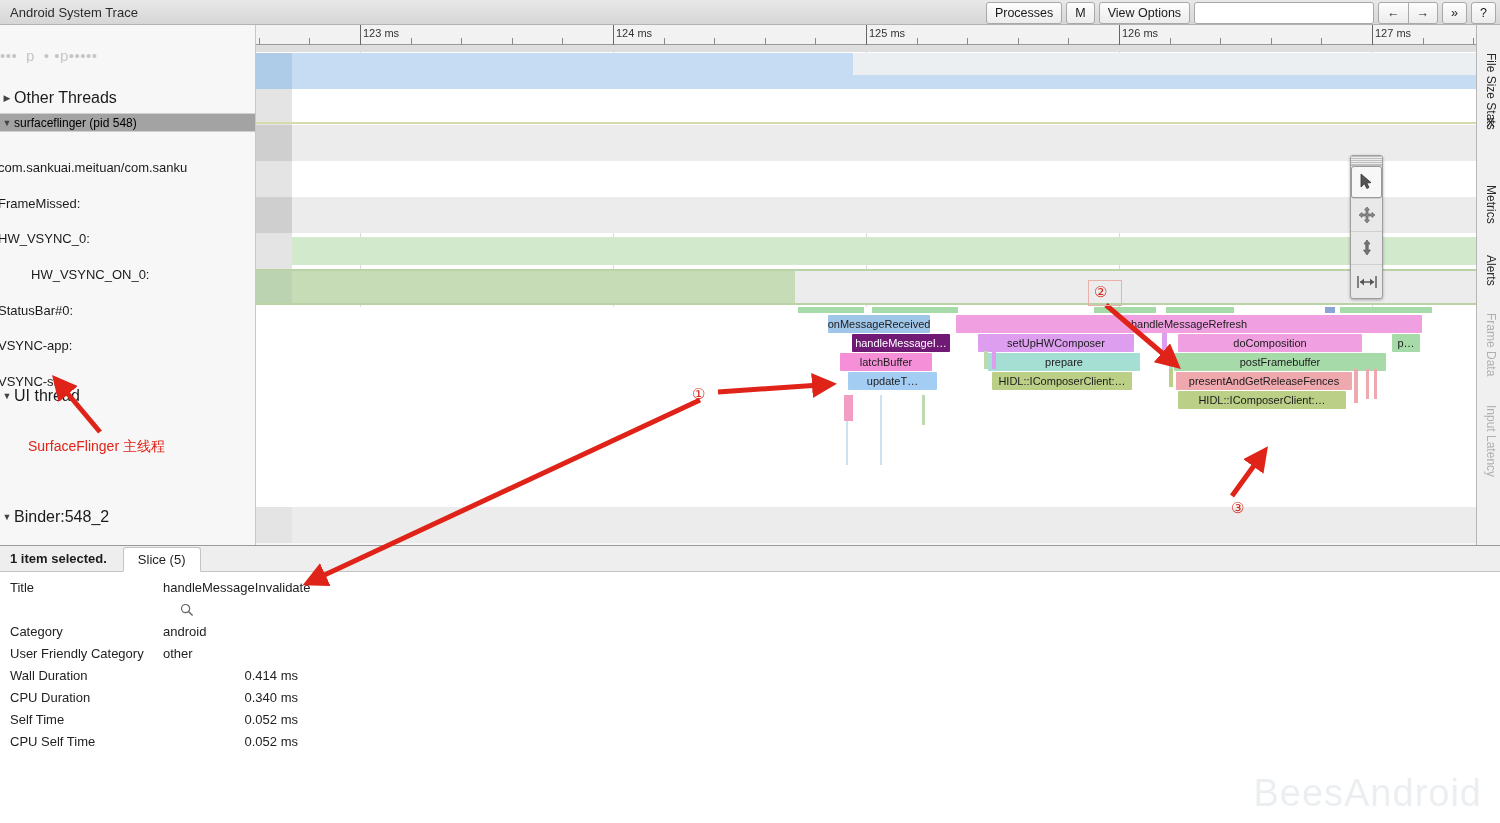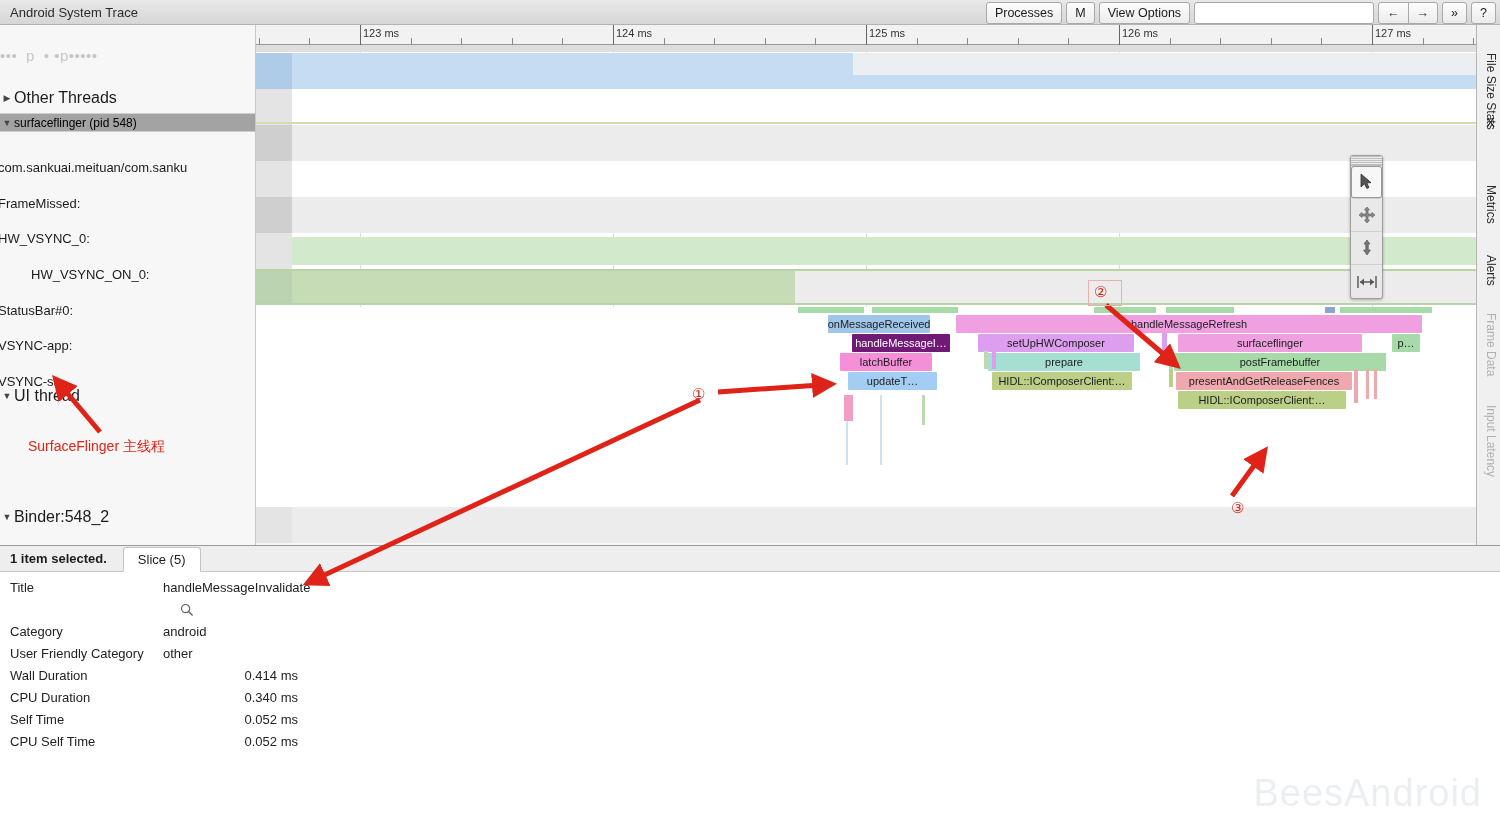--- a/index.html
+++ b/index.html
@@ -305,21 +305,21 @@
             <div class="slice" style="left: 732px; width: 152px; top: 46px; background: rgb(165, 222, 210);">
               <span>prepare</span>
             </div>
             <div class="slice" style="left: 736px; width: 140px; top: 65px; background: rgb(187, 207, 135);">
               <span>HIDL::IComposerClient:…</span>
             </div>
             <div class="slice" style="left: 700px; width: 466px; top: 8px; background: rgb(240, 159, 224);">
               <span>handleMessageRefresh</span>
             </div>
             <div class="slice" style="left: 922px; width: 184px; top: 27px; background: rgb(240, 159, 224);">
-              <span>surfaceflinger</span>
+              <span>doComposition</span>
             </div>
             <div class="slice" style="left: 918px; width: 212px; top: 46px; background: rgb(166, 219, 169);">
               <span>postFramebuffer</span>
             </div>
             <div class="slice" style="left: 920px; width: 176px; top: 65px; background: rgb(239, 169, 174);">
               <span>presentAndGetReleaseFences</span>
             </div>
             <div class="slice" style="left: 922px; width: 168px; top: 84px; background: rgb(187, 207, 135);">
               <span>HIDL::IComposerClient:…</span>
             </div>

